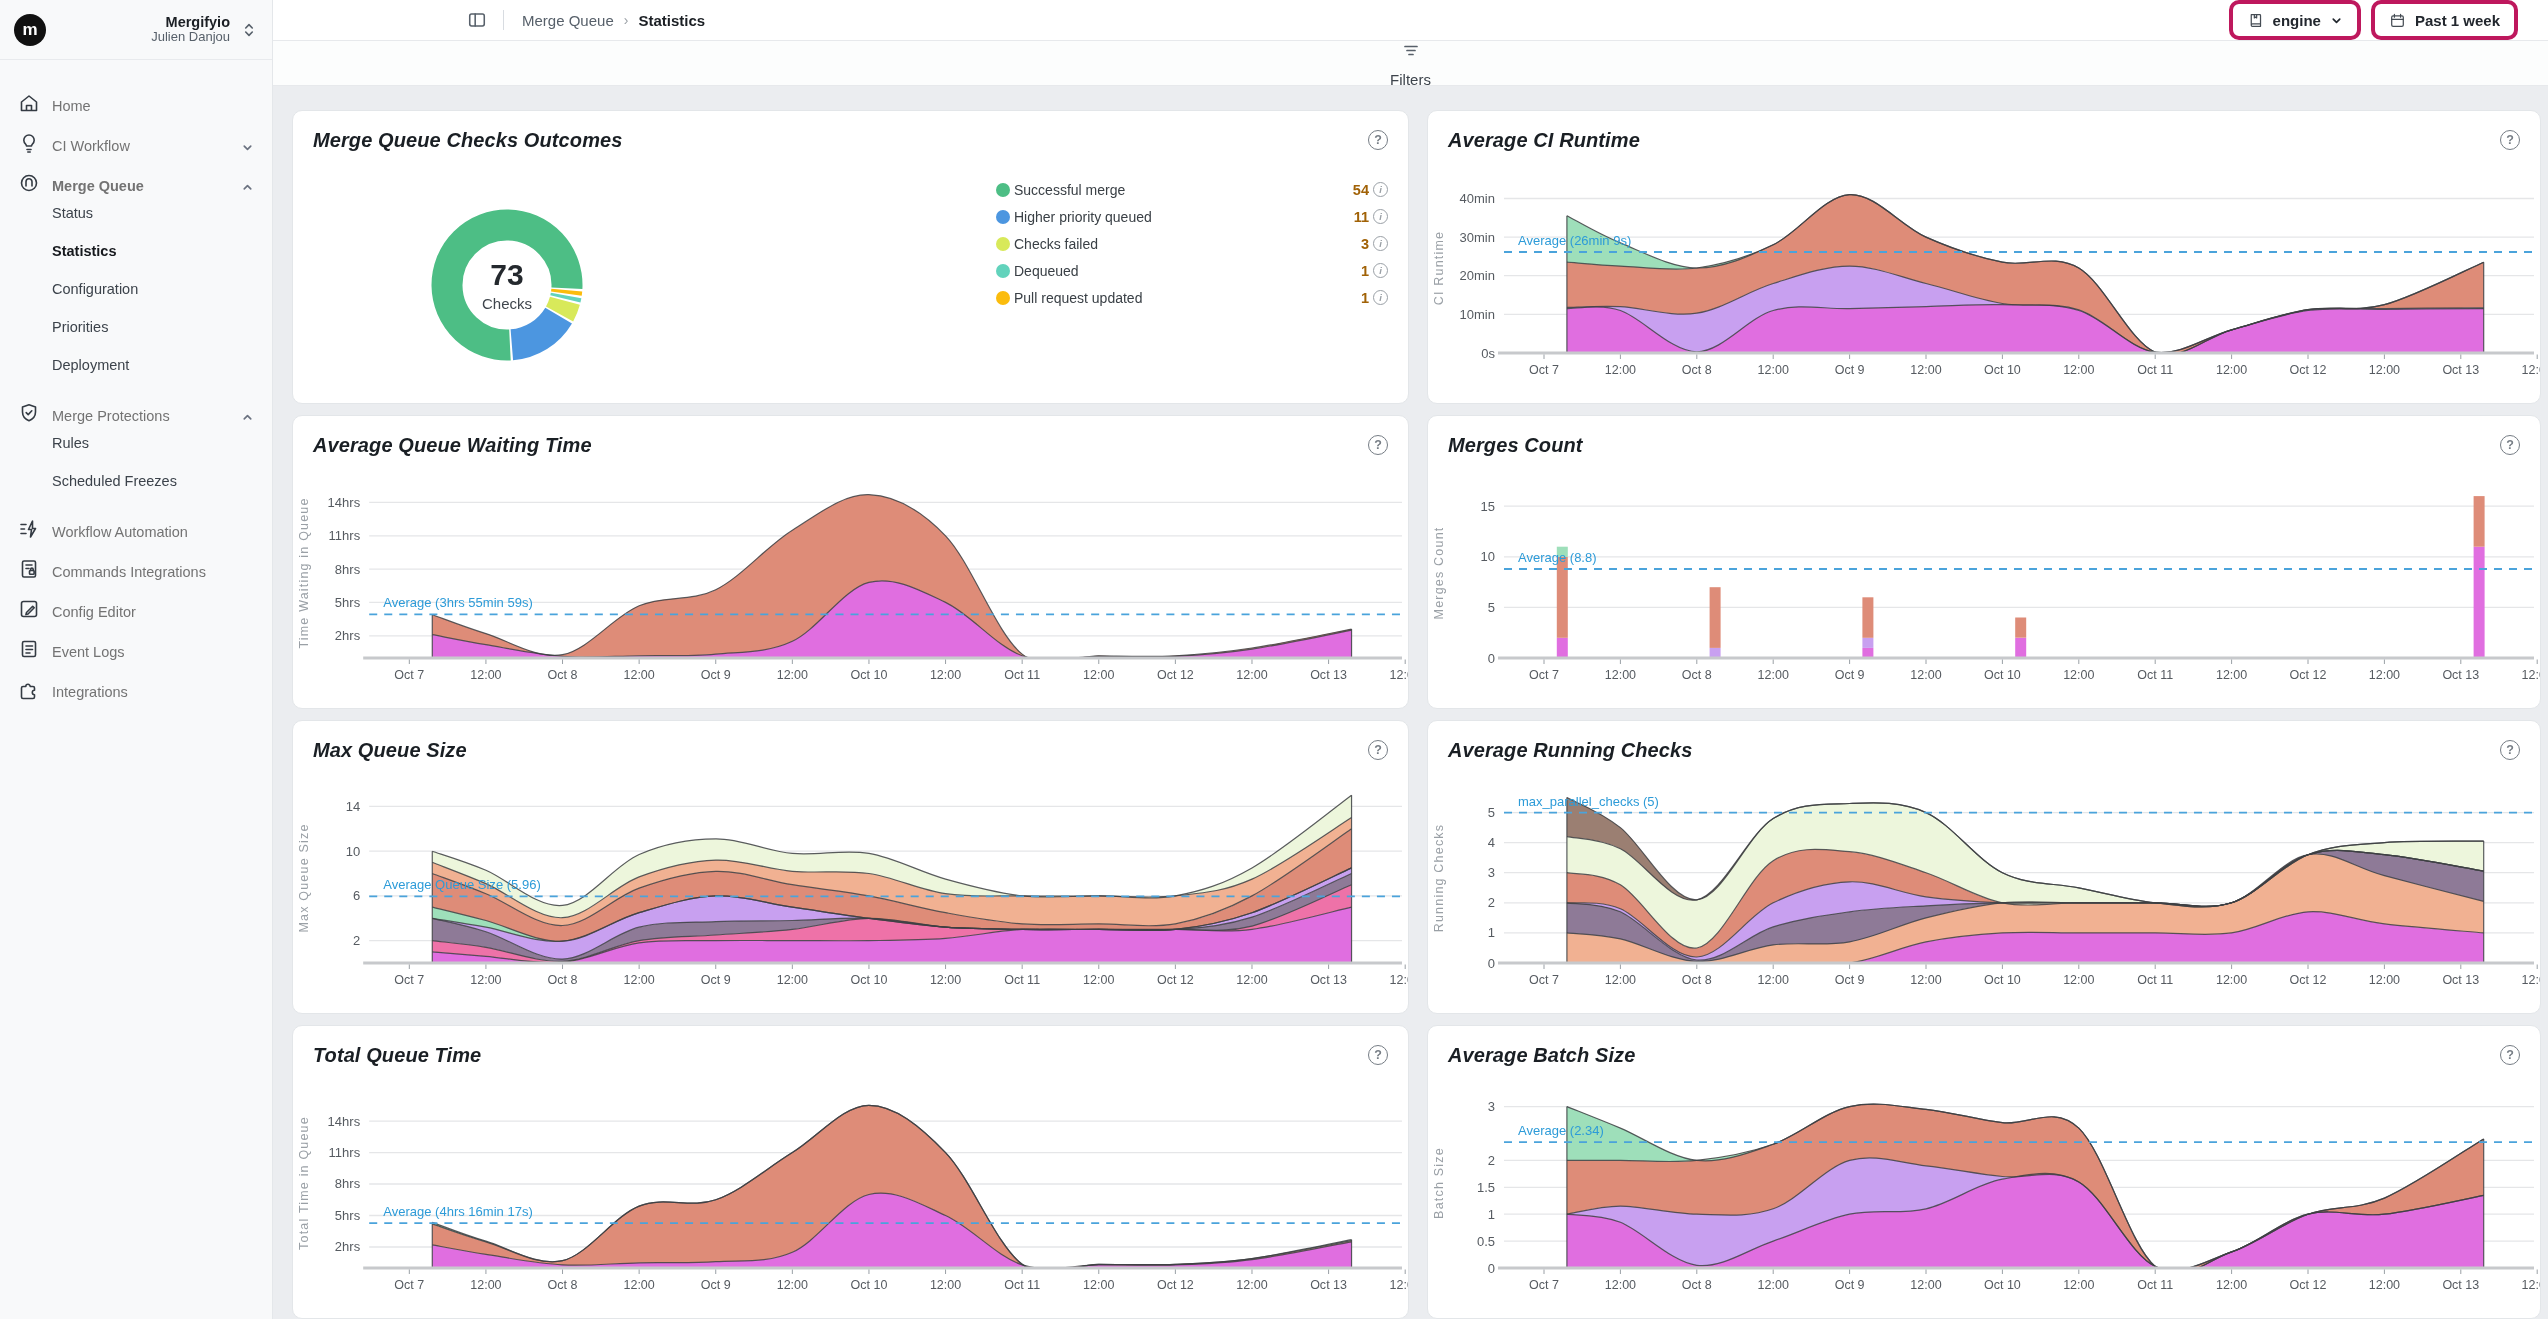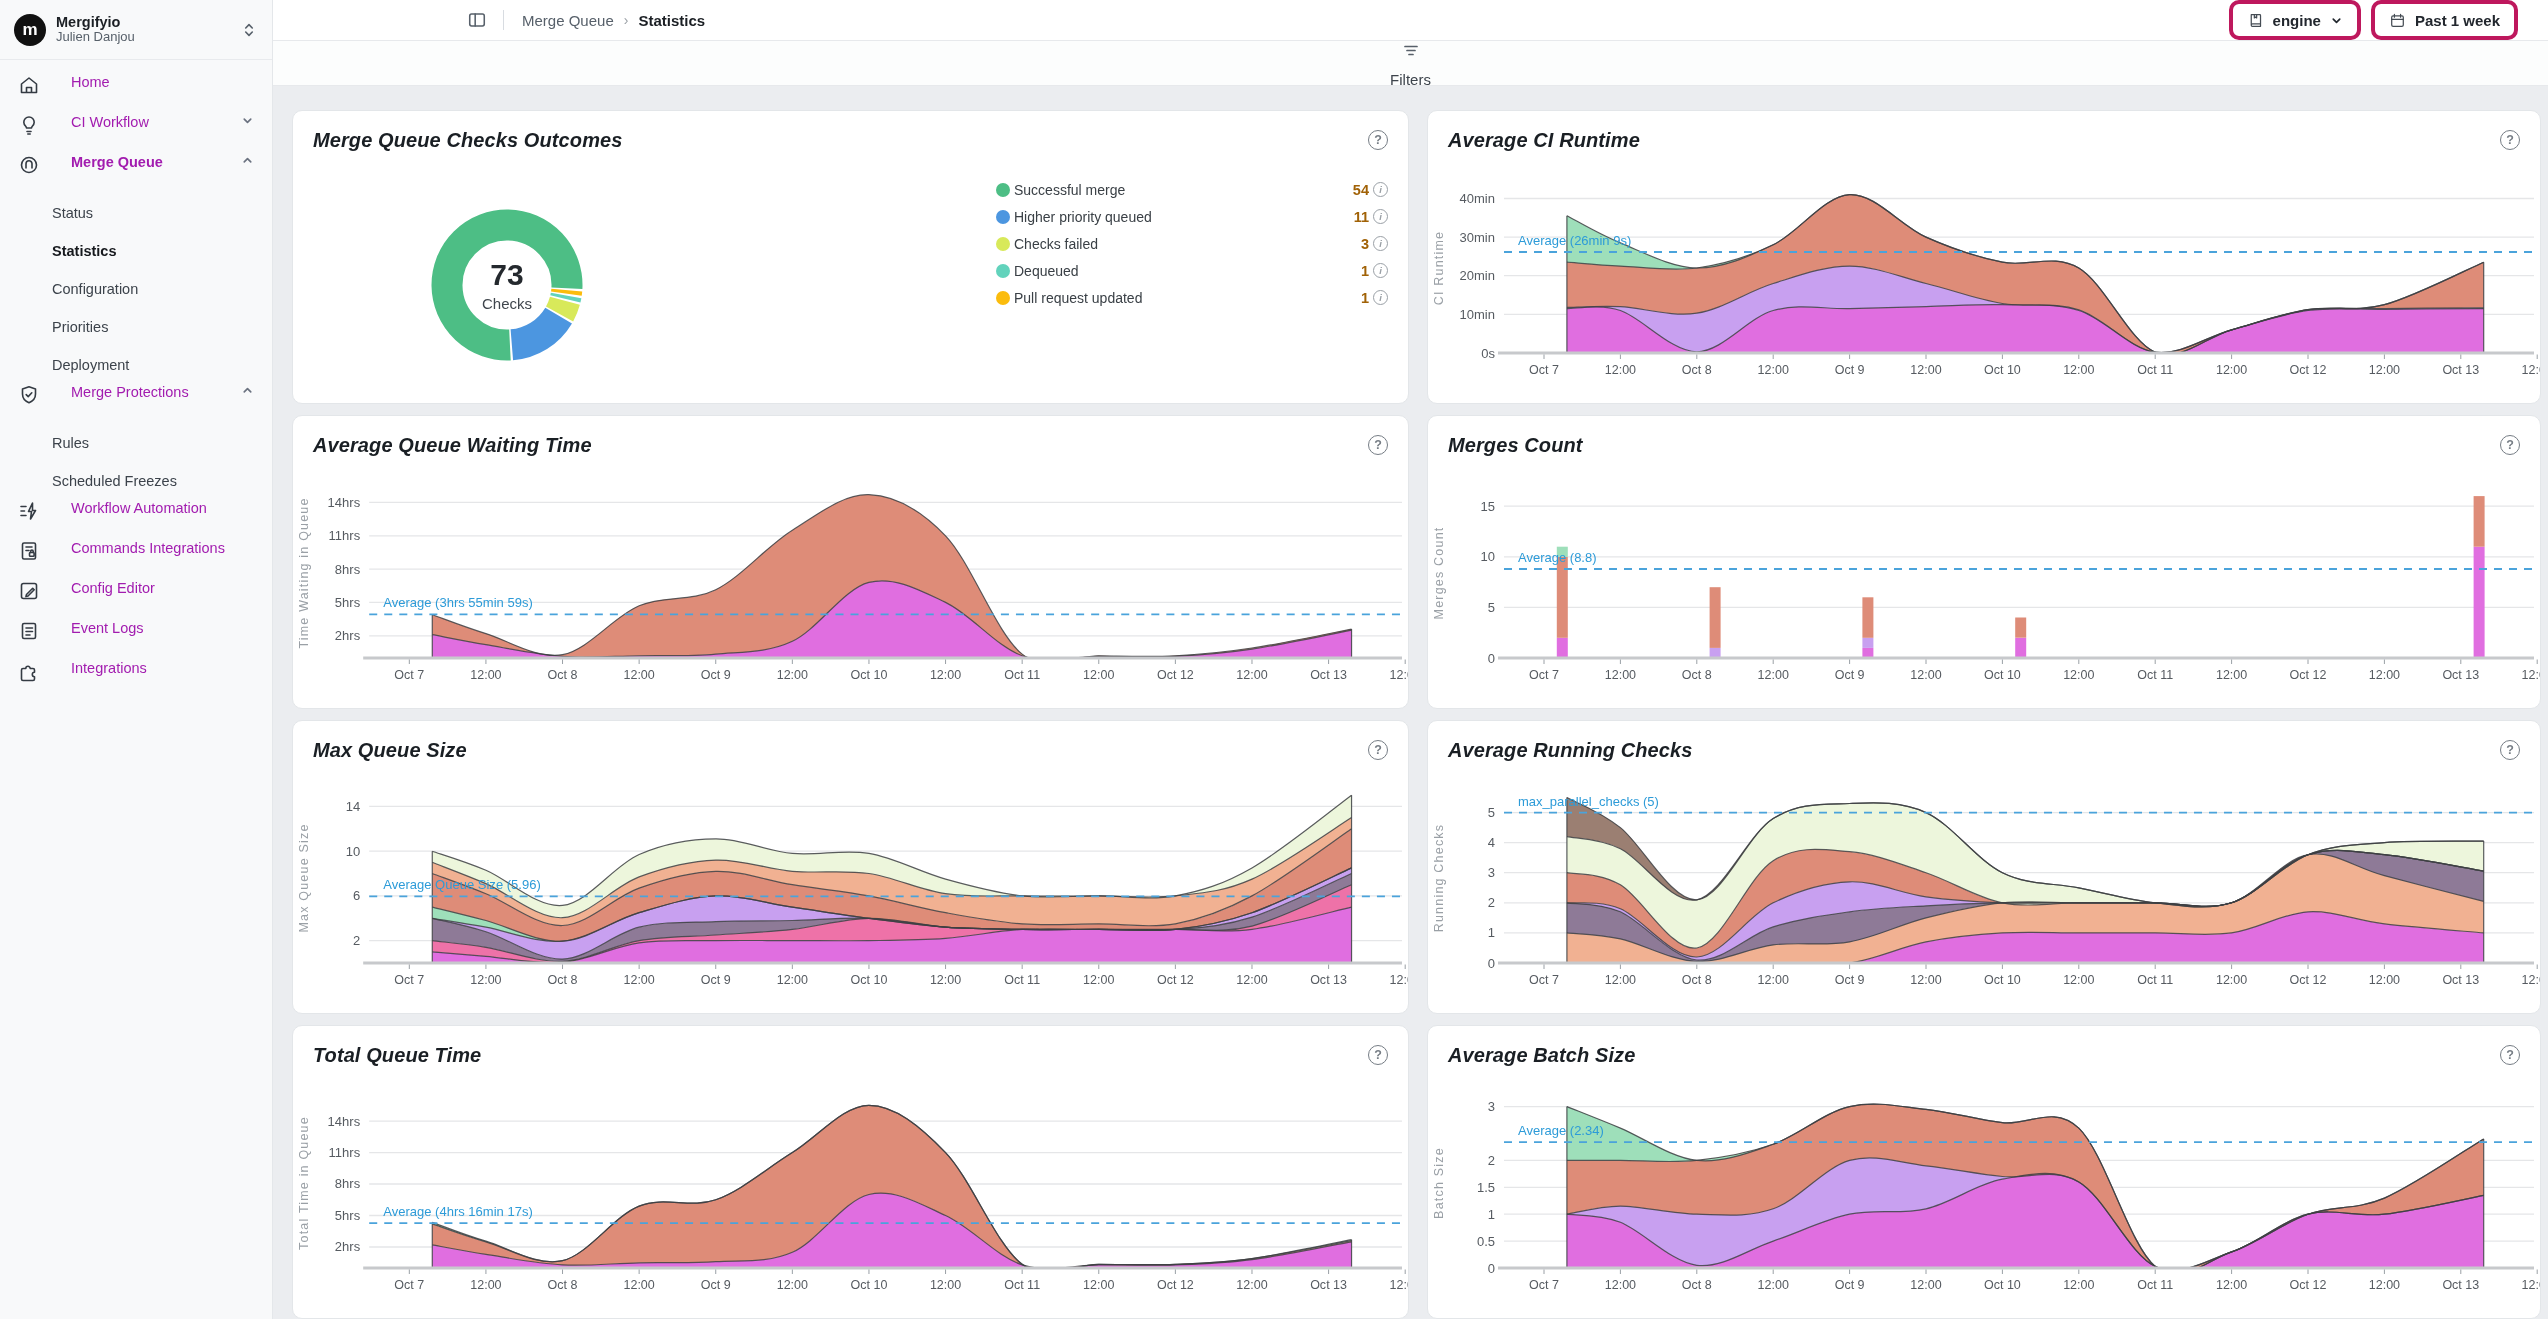--- a/index.html
+++ b/index.html
@@ -8,26 +8,26 @@
     width:2548px; height:1319px; overflow:hidden;
     font-family:"Liberation Sans", sans-serif;
     background:#ebedf0; display:flex; color:#24292f;
   }
   svg { display:block; }
 
   
   .sidebar { width:273px; background:#f8f9fa; border-right:1px solid #e4e7ea; display:flex; flex-direction:column; flex:0 0 273px; }
   .org-head { height:60px; display:flex; align-items:center; padding:0 14px; border-bottom:1px solid #e8eaed; gap:10px; }
   .org-logo { width:32px; height:32px; border-radius:50%; background:#111; color:#fff; display:flex; align-items:center; justify-content:center; font-weight:700; font-size:17px; flex:0 0 32px; }
-  .org-names { flex:1; line-height:1.15; }
+  .org-names { flex:1; line-height:1.15;text-align:right; }
   .org-name { font-size:14.5px; font-weight:700; color:#1b1f24; }
   .org-user { font-size:13px; color:#57606a; }
   .org-switch { color:#57606a; cursor:pointer; }
   nav { padding:14px 10px 0 10px; flex:1; }
-  .nav-item { display:flex; align-items:flex-start; height:40px; padding:0 8px; border-radius:6px; font-size:14.5px; font-weight:500; color:#a21caf; cursor:pointer;gap:19px; }
+  .nav-item { display:flex; align-items:flex-end; height:40px; padding:0 8px; border-radius:6px; font-size:14.5px; font-weight:500; color:#737373; cursor:pointer; }
   .nav-item .nav-ico { width:22px; height:22px; margin-right:12px; color:#343b43; flex:0 0 22px; }
   .nav-item .nav-chev { margin-left:auto; color:#6b7280; }
   .nav-item.bold { font-weight:700; }
   .nav-sub { display:flex; align-items:center; height:38px; padding:0 8px 0 42px; font-size:14.5px; color:#3c434b; border-radius:6px; cursor:pointer; }
   .nav-sub.active { font-weight:700; color:#16191d; }
   .side-foot { padding:16px 16px 26px 18px; display:flex; align-items:center; gap:12px; font-size:14.5px; font-weight:500; color:#343b43; cursor:pointer; }
   .side-foot .nav-ico { width:24px; height:24px; color:#454c54; }
 
   
   .main { flex:1; display:flex; flex-direction:column; min-width:0; }

